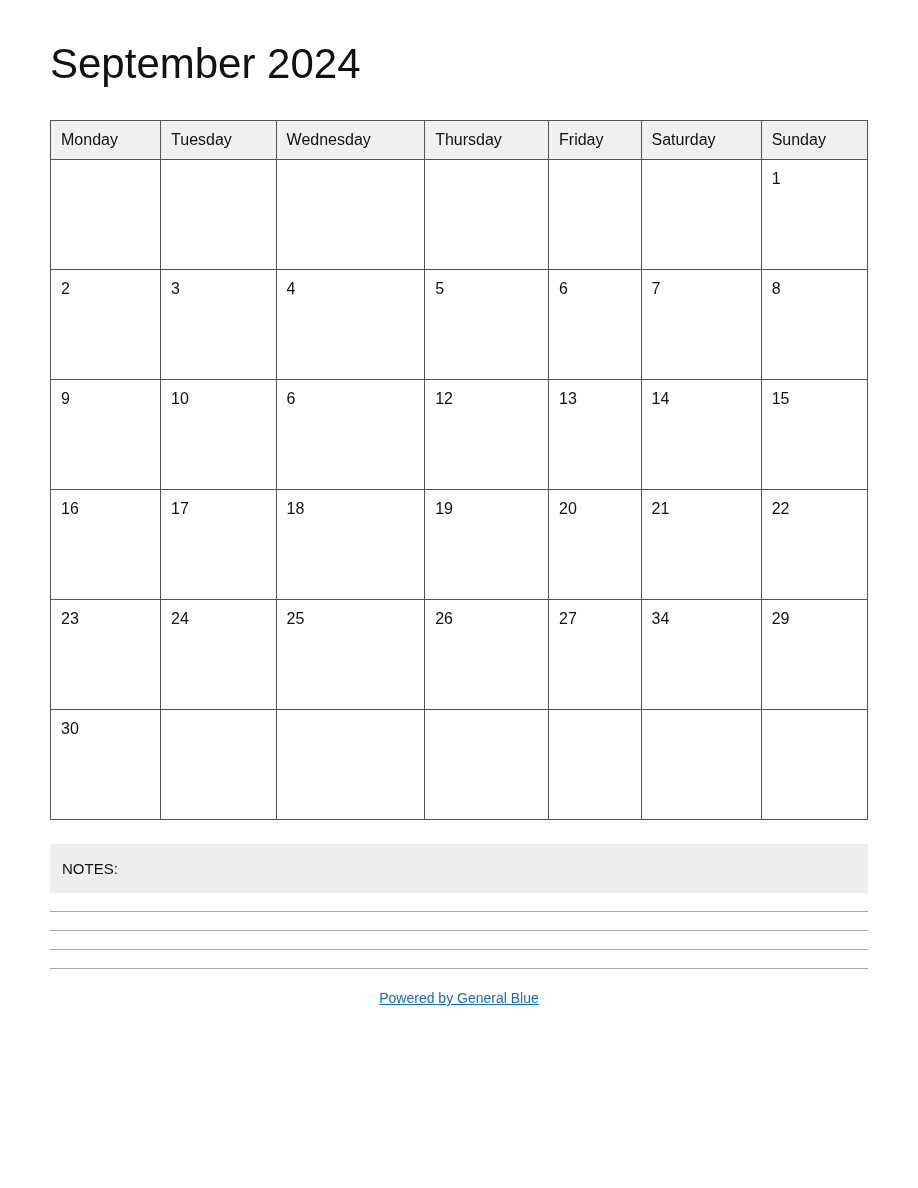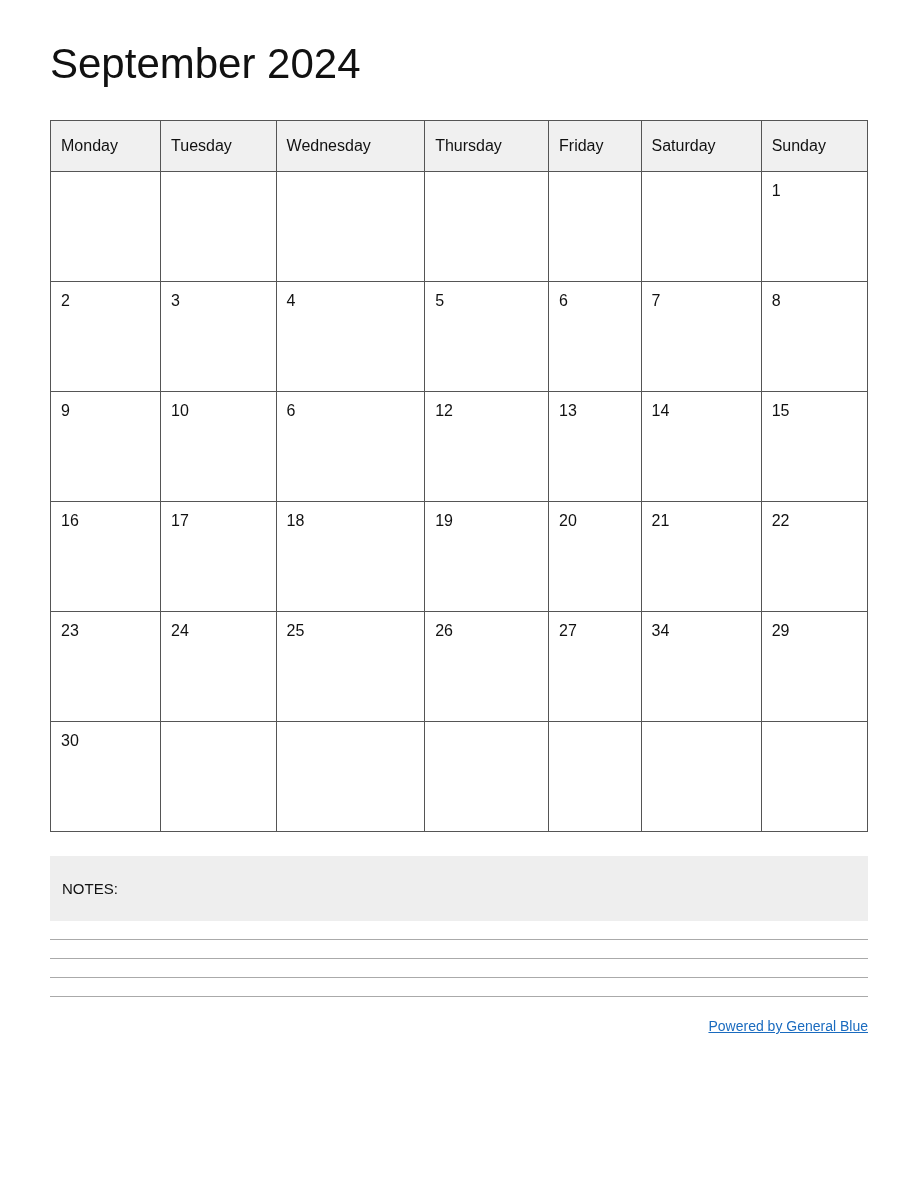--- a/index.html
+++ b/index.html
@@ -25,21 +25,21 @@
 
     .calendar-table {
       width: 100%;
       border-collapse: collapse;
       border: 1.5px solid #555555;
     }
 
     .calendar-table th {
       border: 1.5px solid #555555;
       background: #f0f0f0;
-      padding: 16px 10px;
+      padding: 10px 10px;
       text-align: left;
       font-size: 16px;
       font-weight: normal;
       color: #111111;
     }
 
     .calendar-table td {
       border: 1.5px solid #555555;
       padding: 10px 10px;
       vertical-align: top;
@@ -52,36 +52,36 @@
       font-size: 16px;
       color: #111111;
     }
 
     .notes-section {
       margin-top: 24px;
     }
 
     .notes-header {
       background: #eeeeee;
-      padding: 24px 12px;
+      padding: 16px 12px;
       font-size: 15px;
       color: #111111;
       border: none;
     }
 
     .notes-line {
       border: none;
       border-bottom: 1.5px solid #aaaaaa;
       margin: 18px 0;
       width: 100%;
     }
 
     .footer {
       margin-top: 20px;
-      text-align: right;
+      text-align: center;
     }
 
     .footer a {
       color: #1a6bbf;
       font-size: 14px;
       text-decoration: underline;
     }
   </style>
 </head>
 <body>

